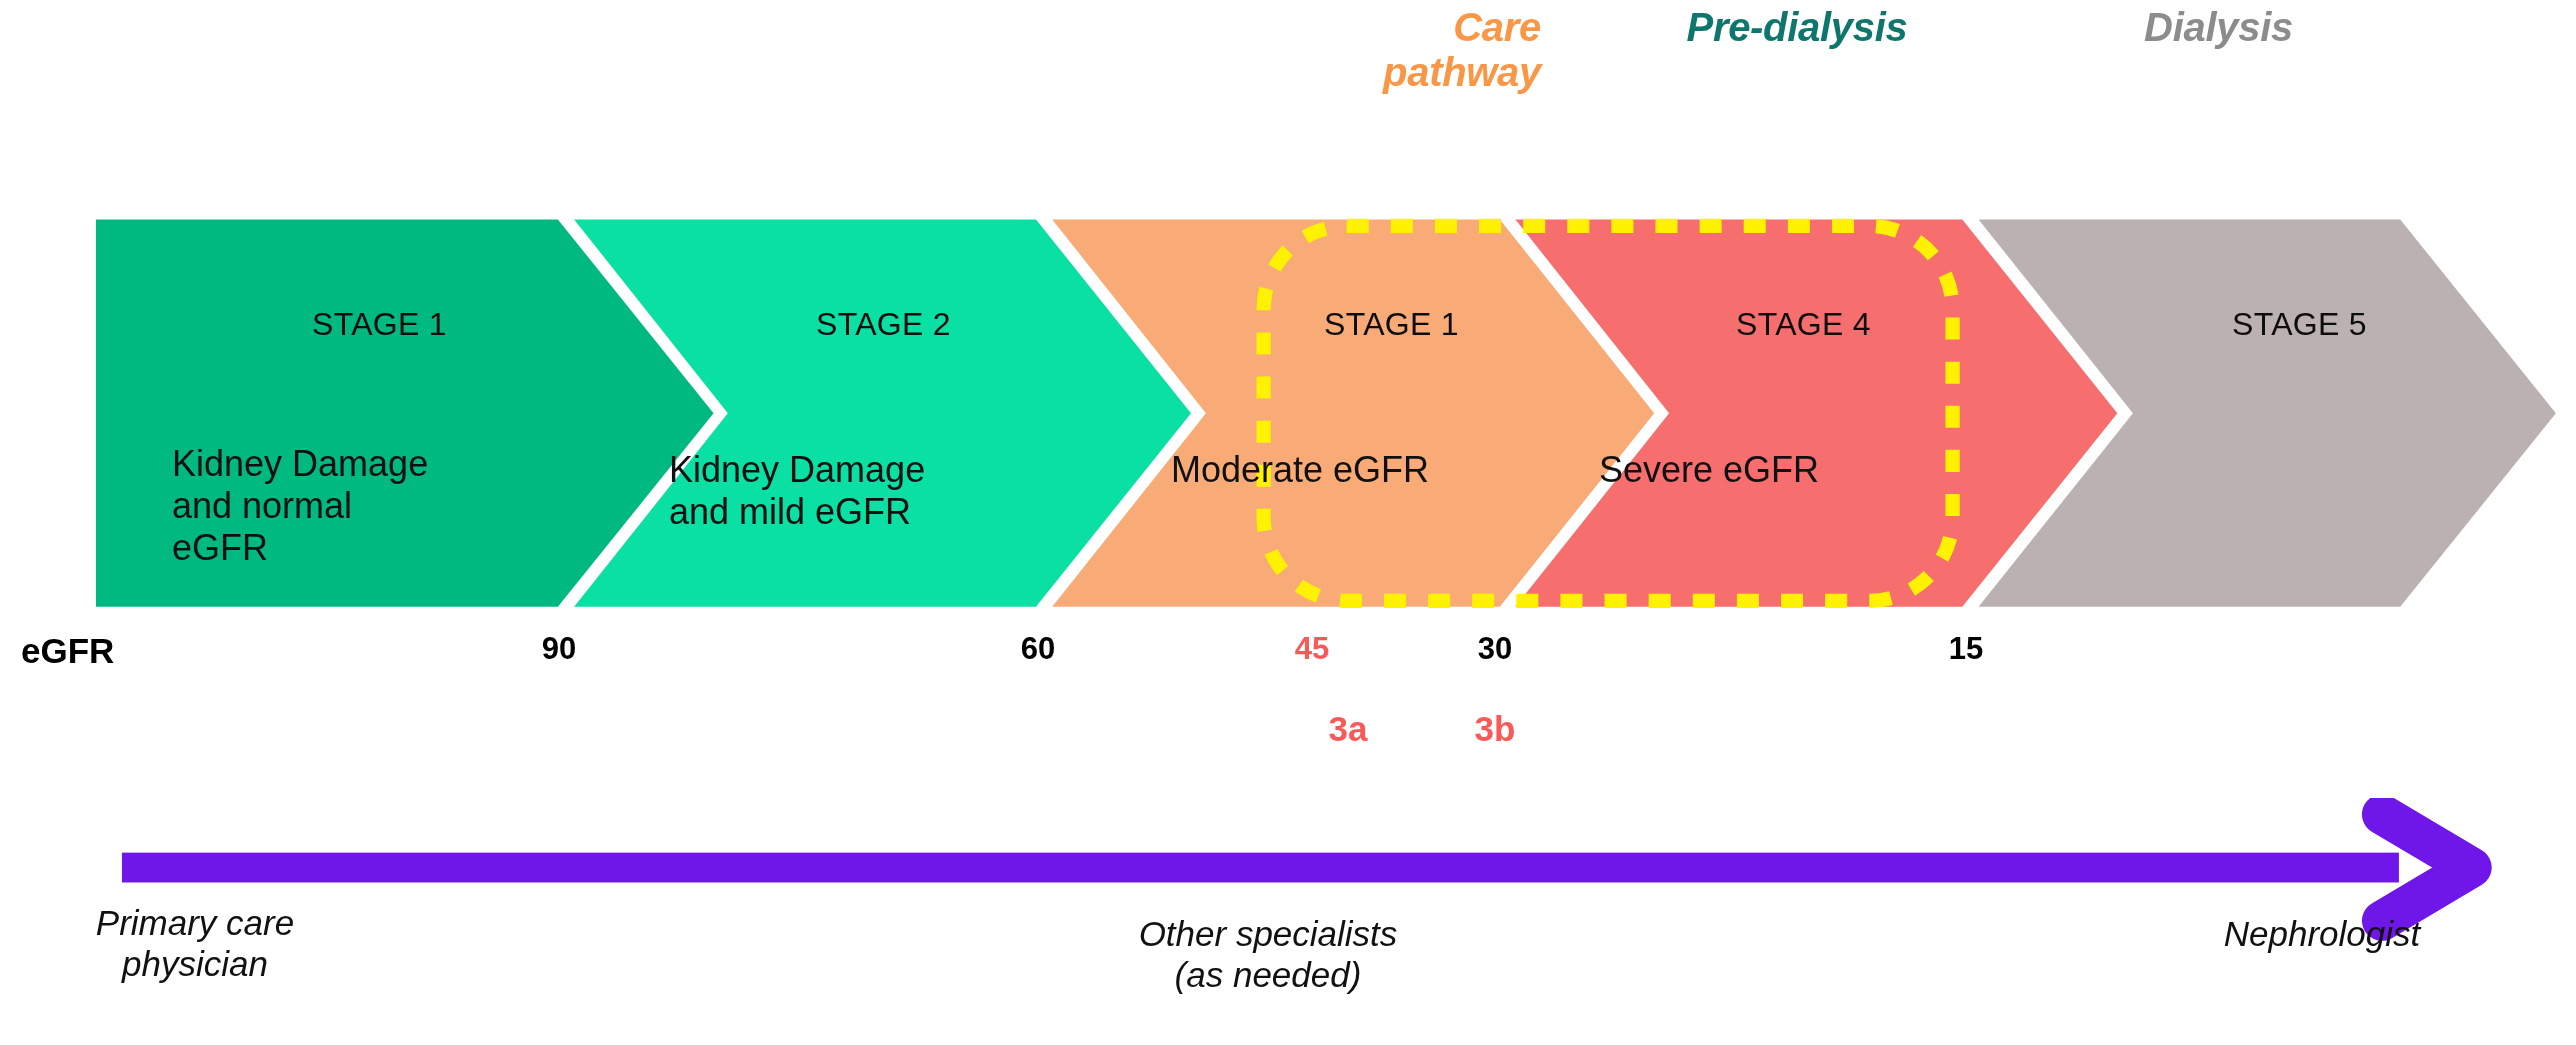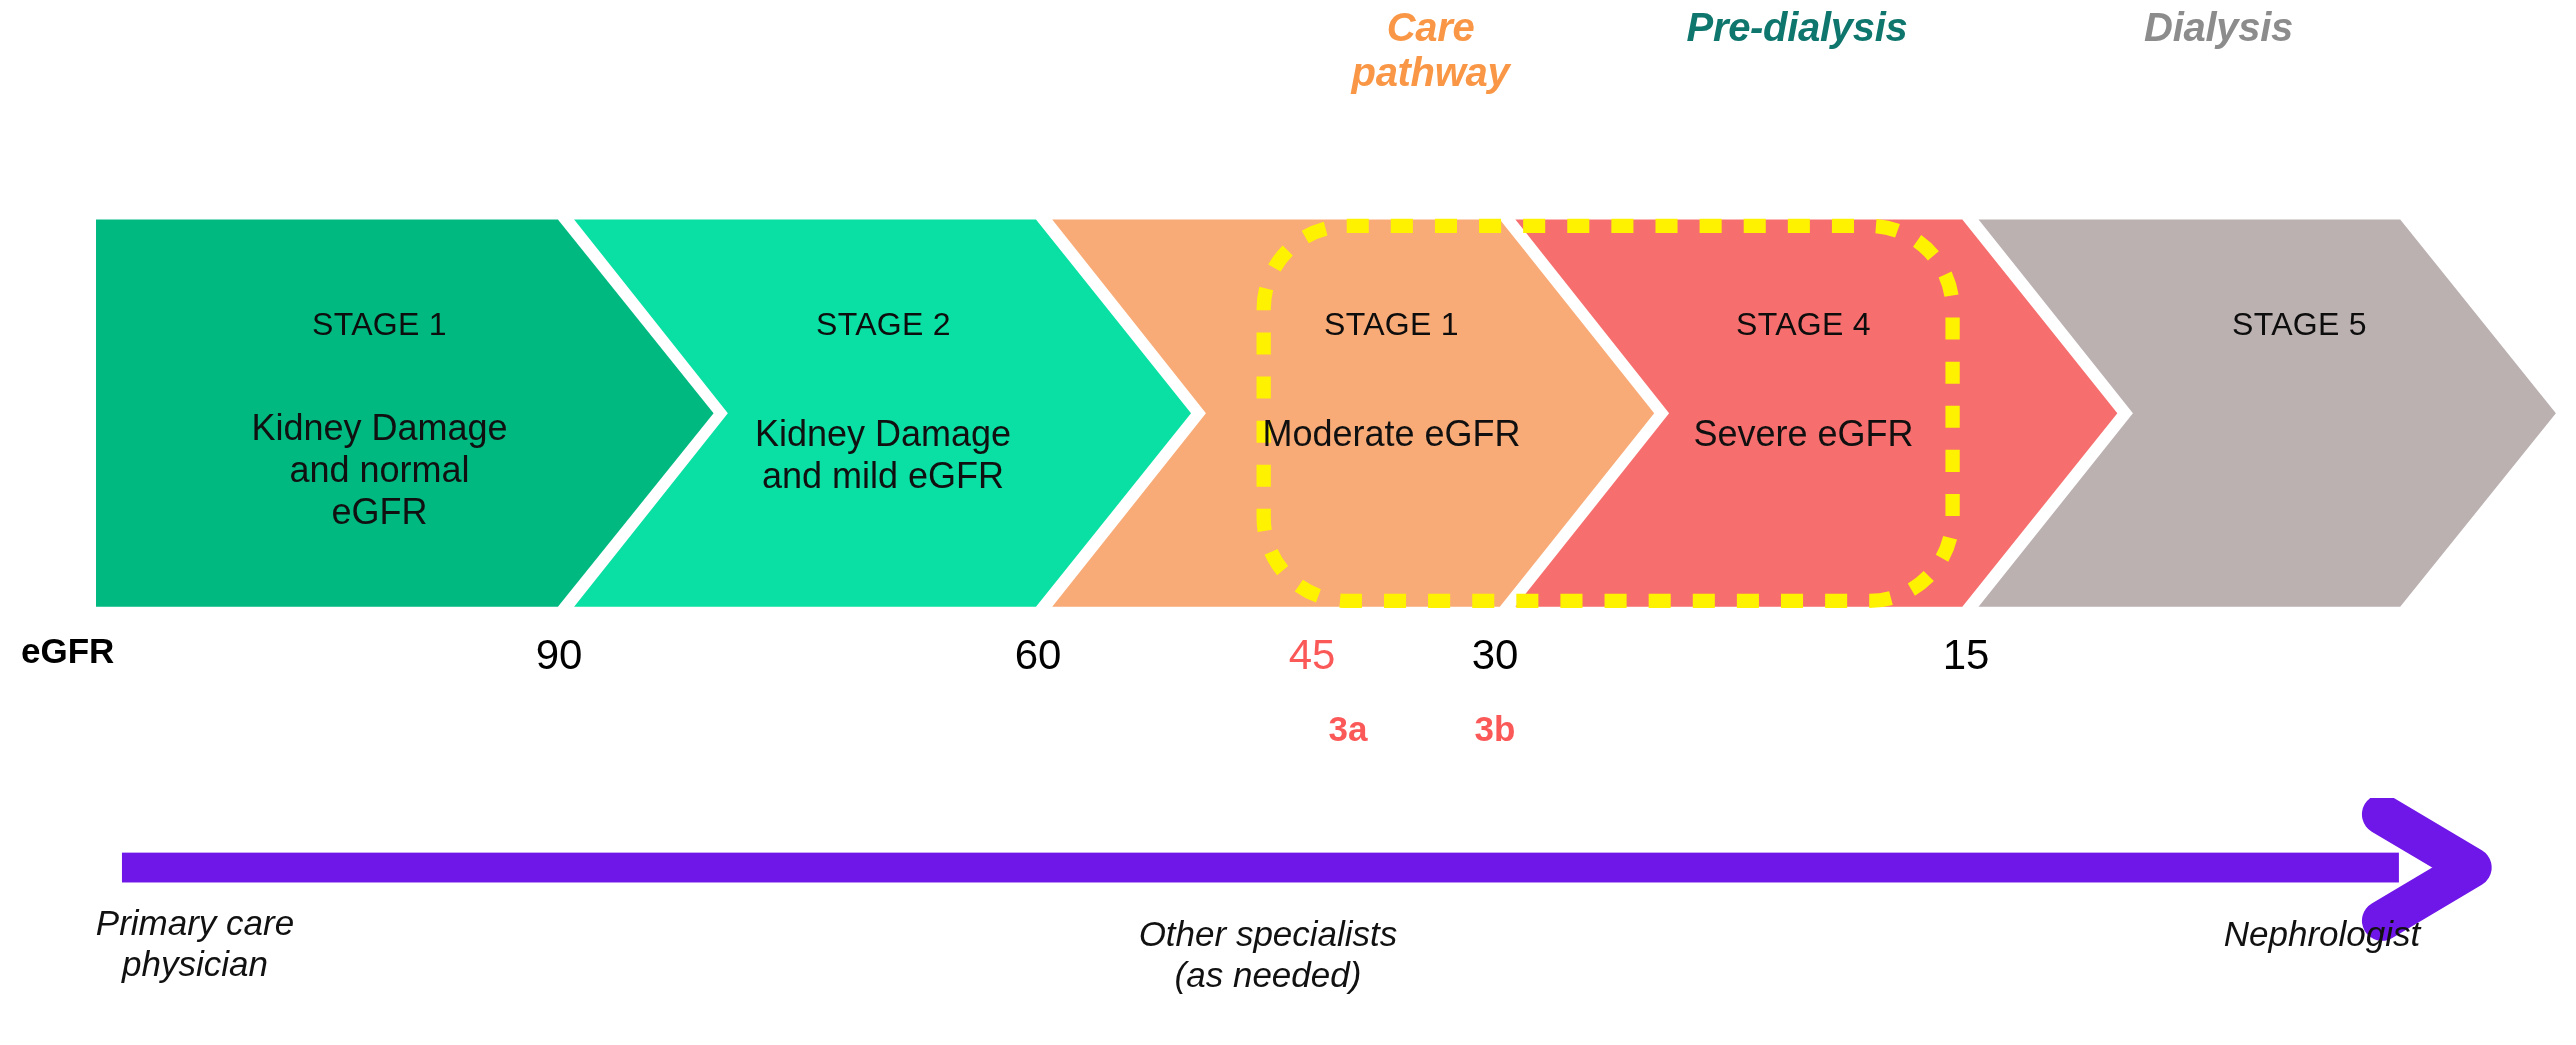--- a/index.html
+++ b/index.html
@@ -29,36 +29,37 @@
     color:#0d0d0d;
     text-align:center;
     white-space:nowrap;
     letter-spacing:0.3px;
   }
   .stage-desc{
     position:absolute;
     font-size:36px;
     line-height:1.16;
     color:#101010;
-    text-align:center;
+    text-align:left;
     white-space:pre-line;
+    margin-top:36px;
   }
 
   
   .axis-label{
     position:absolute;
     font-weight:bold;
     font-size:35px;
     color:#000;
     white-space:nowrap;
   }
   .tick{
     position:absolute;
-    font-weight:normal;
-    font-size:42px;
+    font-weight:bold;
+    font-size:31px;
     text-align:center;
     white-space:nowrap;
     transform:translateX(-50%);
   }
   .sub{
     position:absolute;
     font-weight:bold;
     font-size:35px;
     text-align:center;
     white-space:nowrap;
@@ -77,21 +78,21 @@
     transform:translateX(-50%);
   }
 
   svg{display:block;}
 </style>
 </head>
 <body>
 
 <div id="root">
 
-  <div class="phase" style="left:1320px;top:5.2px;width:221px;color:#F99746;">Care
+  <div class="phase" style="left:1320px;top:5.2px;width:221px;color:#F99746;text-align:right;">Care
 pathway</div>
 
   <div class="phase" style="left:1661px;top:5.2px;width:272px;color:#0f766e;">Pre-dialysis</div>
 
   <div class="phase" style="left:2095px;top:5.2px;width:247px;color:#8C8C8C;">Dialysis</div>
 
   <svg class="abs" style="left:0;top:0;" width="2576" height="649" viewBox="0 0 3971 1000">
 
     <polygon points="148,338 860,338 1100,637 860,935 148,935" fill="#00B981"></polygon>
 

